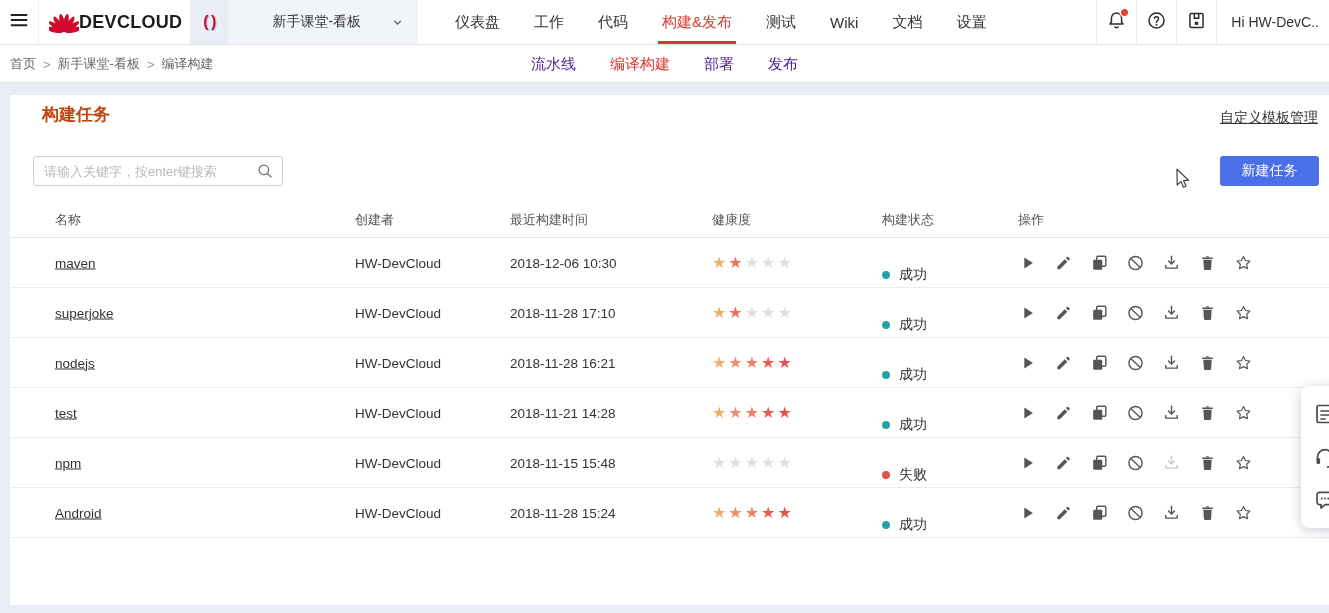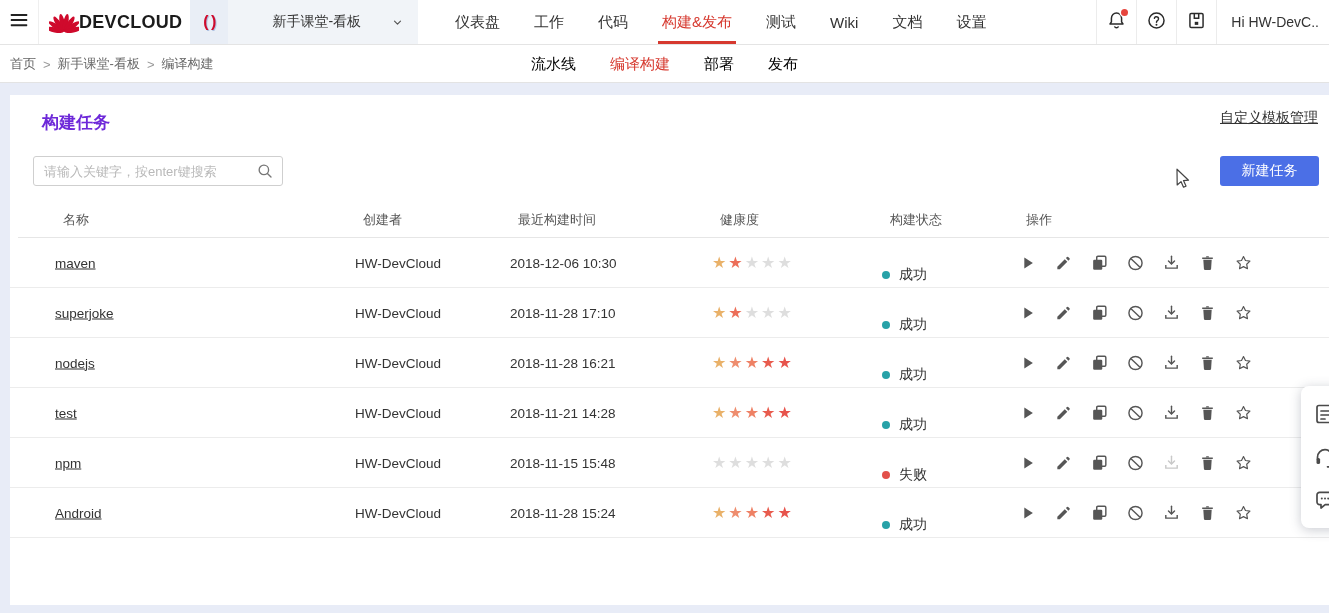--- a/index.html
+++ b/index.html
@@ -47,41 +47,41 @@
 
   
   .subbar{position:absolute;top:45px;left:0;right:0;height:38px;background:#fff;
           border-bottom:1px solid #e3e3e3;}
   .breadcrumb{position:absolute;left:10px;top:0;height:38px;display:flex;align-items:center;
               font-size:13px;color:#666;}
   .crumb{cursor:default;}
   .crumb-sep{margin:0 7px;color:#999;}
   .subnav{position:absolute;left:0;right:0;top:0;height:38px;display:flex;
           justify-content:center;align-items:center;gap:34px;}
-  .subnav-item{font-size:15px;color:#000000;cursor:pointer;}
+  .subnav-item{font-size:15px;color:#4c1d95;cursor:pointer;}
   .subnav-item.active{color:var(--accent);}
 
   
   .card{position:absolute;left:10px;right:0;top:95px;bottom:8px;background:#fff;}
-  .page-title{position:absolute;left:32px;top:16px;font-size:17px;font-weight:bold;color:#6d28d9;}
+  .page-title{position:absolute;left:32px;top:8px;font-size:17px;font-weight:bold;color:#c2410c;}
   .tpl-link{position:absolute;right:11px;top:14px;font-size:14px;color:#333;
             text-decoration:underline;cursor:pointer;}
   .search-box{position:absolute;left:23px;top:61px;width:250px;height:30px;}
   .search-input{width:100%;height:100%;border:1px solid #cfcfcf;border-radius:3px;
                 padding:0 34px 0 10px;font-size:13px;color:#1d4ed8;outline:none;
                 font-family:"Liberation Sans",sans-serif;}
   .search-input::placeholder{color:#b9b9b9;}
   .search-icon{position:absolute;right:9px;top:6px;cursor:pointer;}
   .search-icon svg{width:18px;height:18px;color:#777;}
   .new-task{position:absolute;right:10px;top:61px;width:99px;height:30px;border:none;
             border-radius:3px;background:var(--btn-blue);color:#fff;font-size:14px;
             cursor:pointer;font-family:"Liberation Sans",sans-serif;}
 
   
-  .thead{position:absolute;left:8px;right:0;top:108px;height:35px;border-bottom:1px solid #e6e6e6;}
+  .thead{position:absolute;left:0;right:0;top:108px;height:35px;border-bottom:1px solid #e6e6e6;}
   .th{position:absolute;top:50%;transform:translateY(-50%);font-size:13px;color:#555;}
   #tbody{position:absolute;left:0;right:0;top:143px;}
   .t-row{position:relative;height:50px;border-bottom:1px solid #ececec;}
   .cell{position:absolute;top:50%;transform:translateY(-50%);}
   .c0{left:45px;} .c1{left:345px;} .c2{left:500px;} .c3{left:670px;margin-left:32px;} .c4{left:872px;} .c5{left:1008px;}
   .name-link{font-size:13.5px;color:#333;text-decoration:underline;cursor:pointer;}
   .txt{font-size:13.5px;color:#333;}
   .stars{letter-spacing:2px;font-size:16px;line-height:1;}
   .star{display:inline-block;}
   .status{display:flex;align-items:center;margin-top:12px;}

